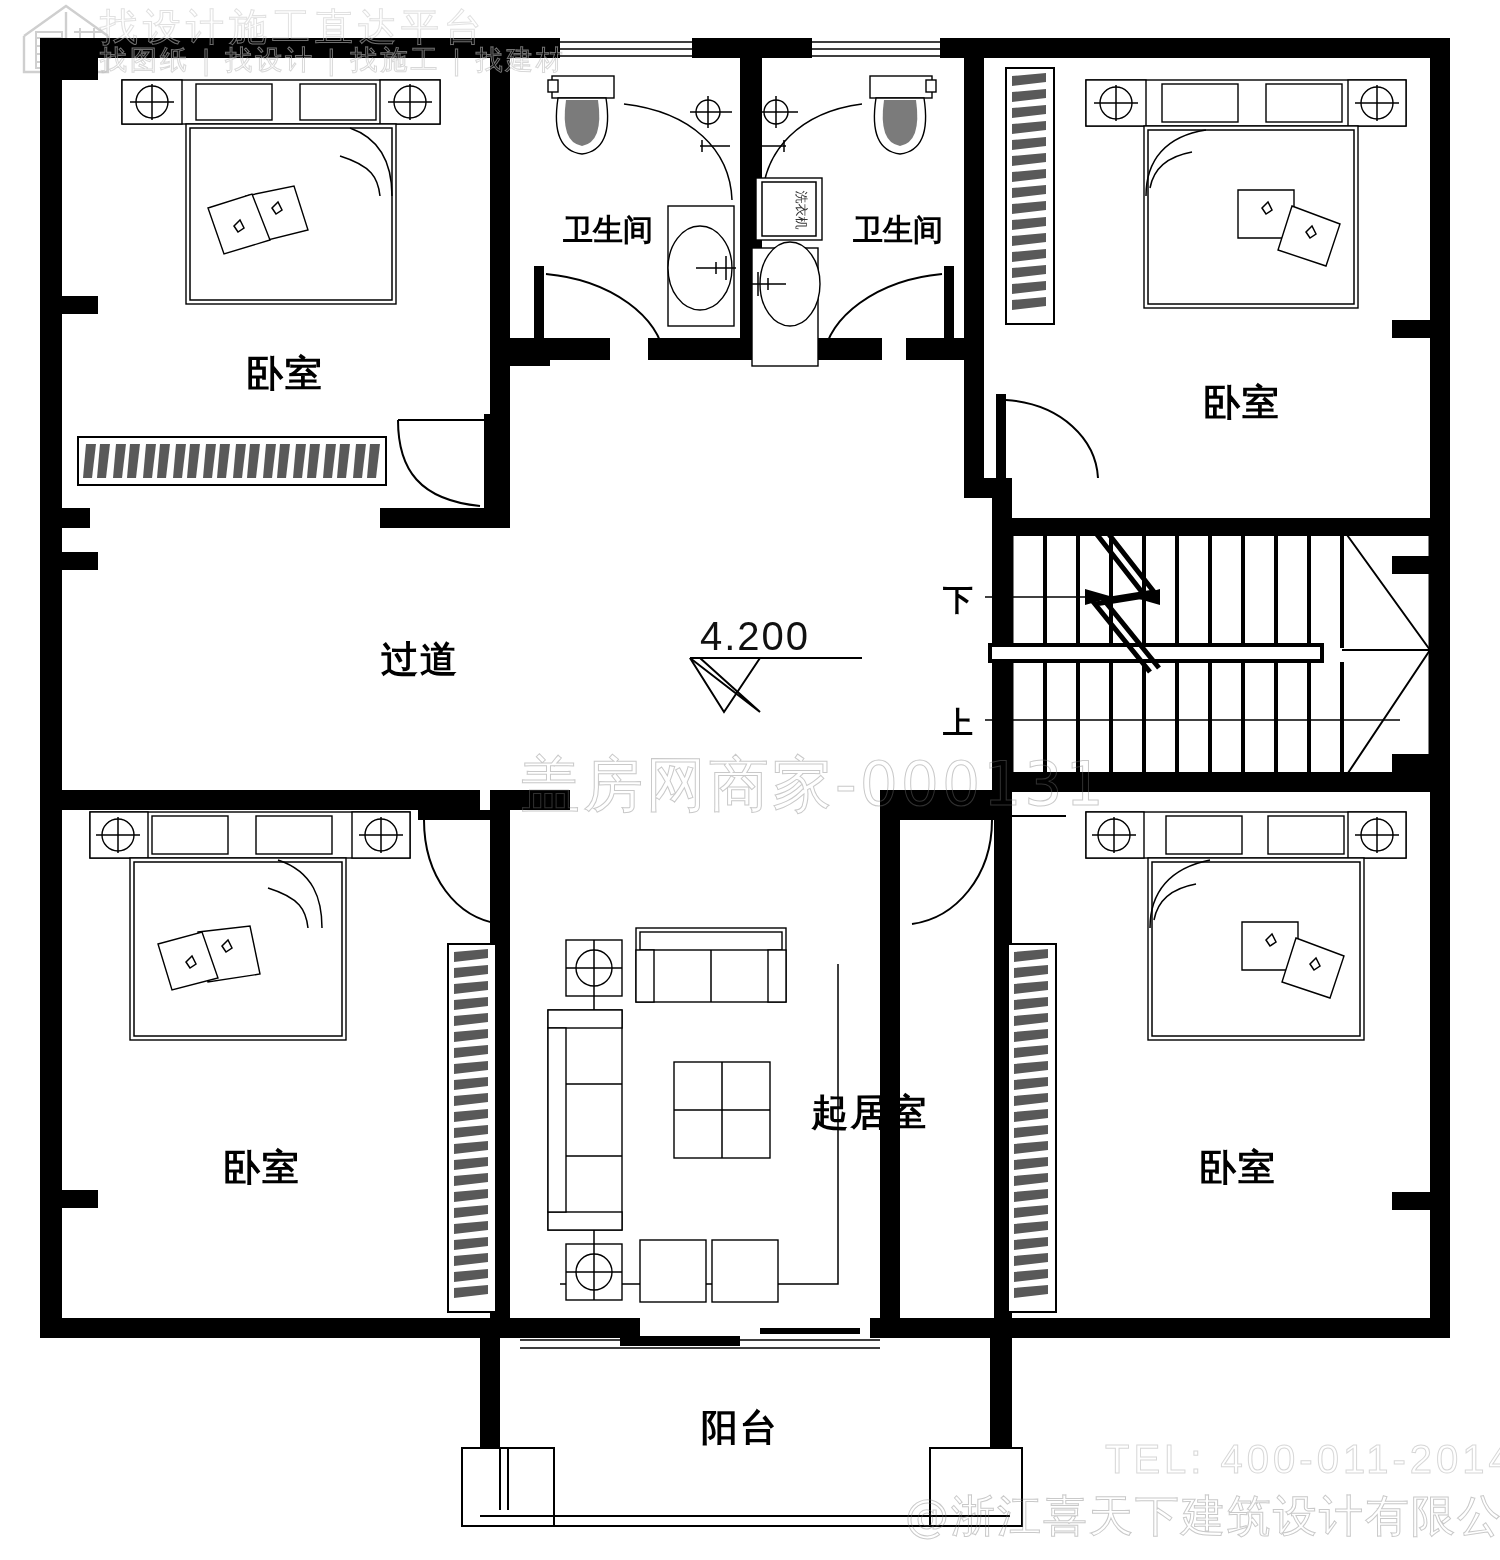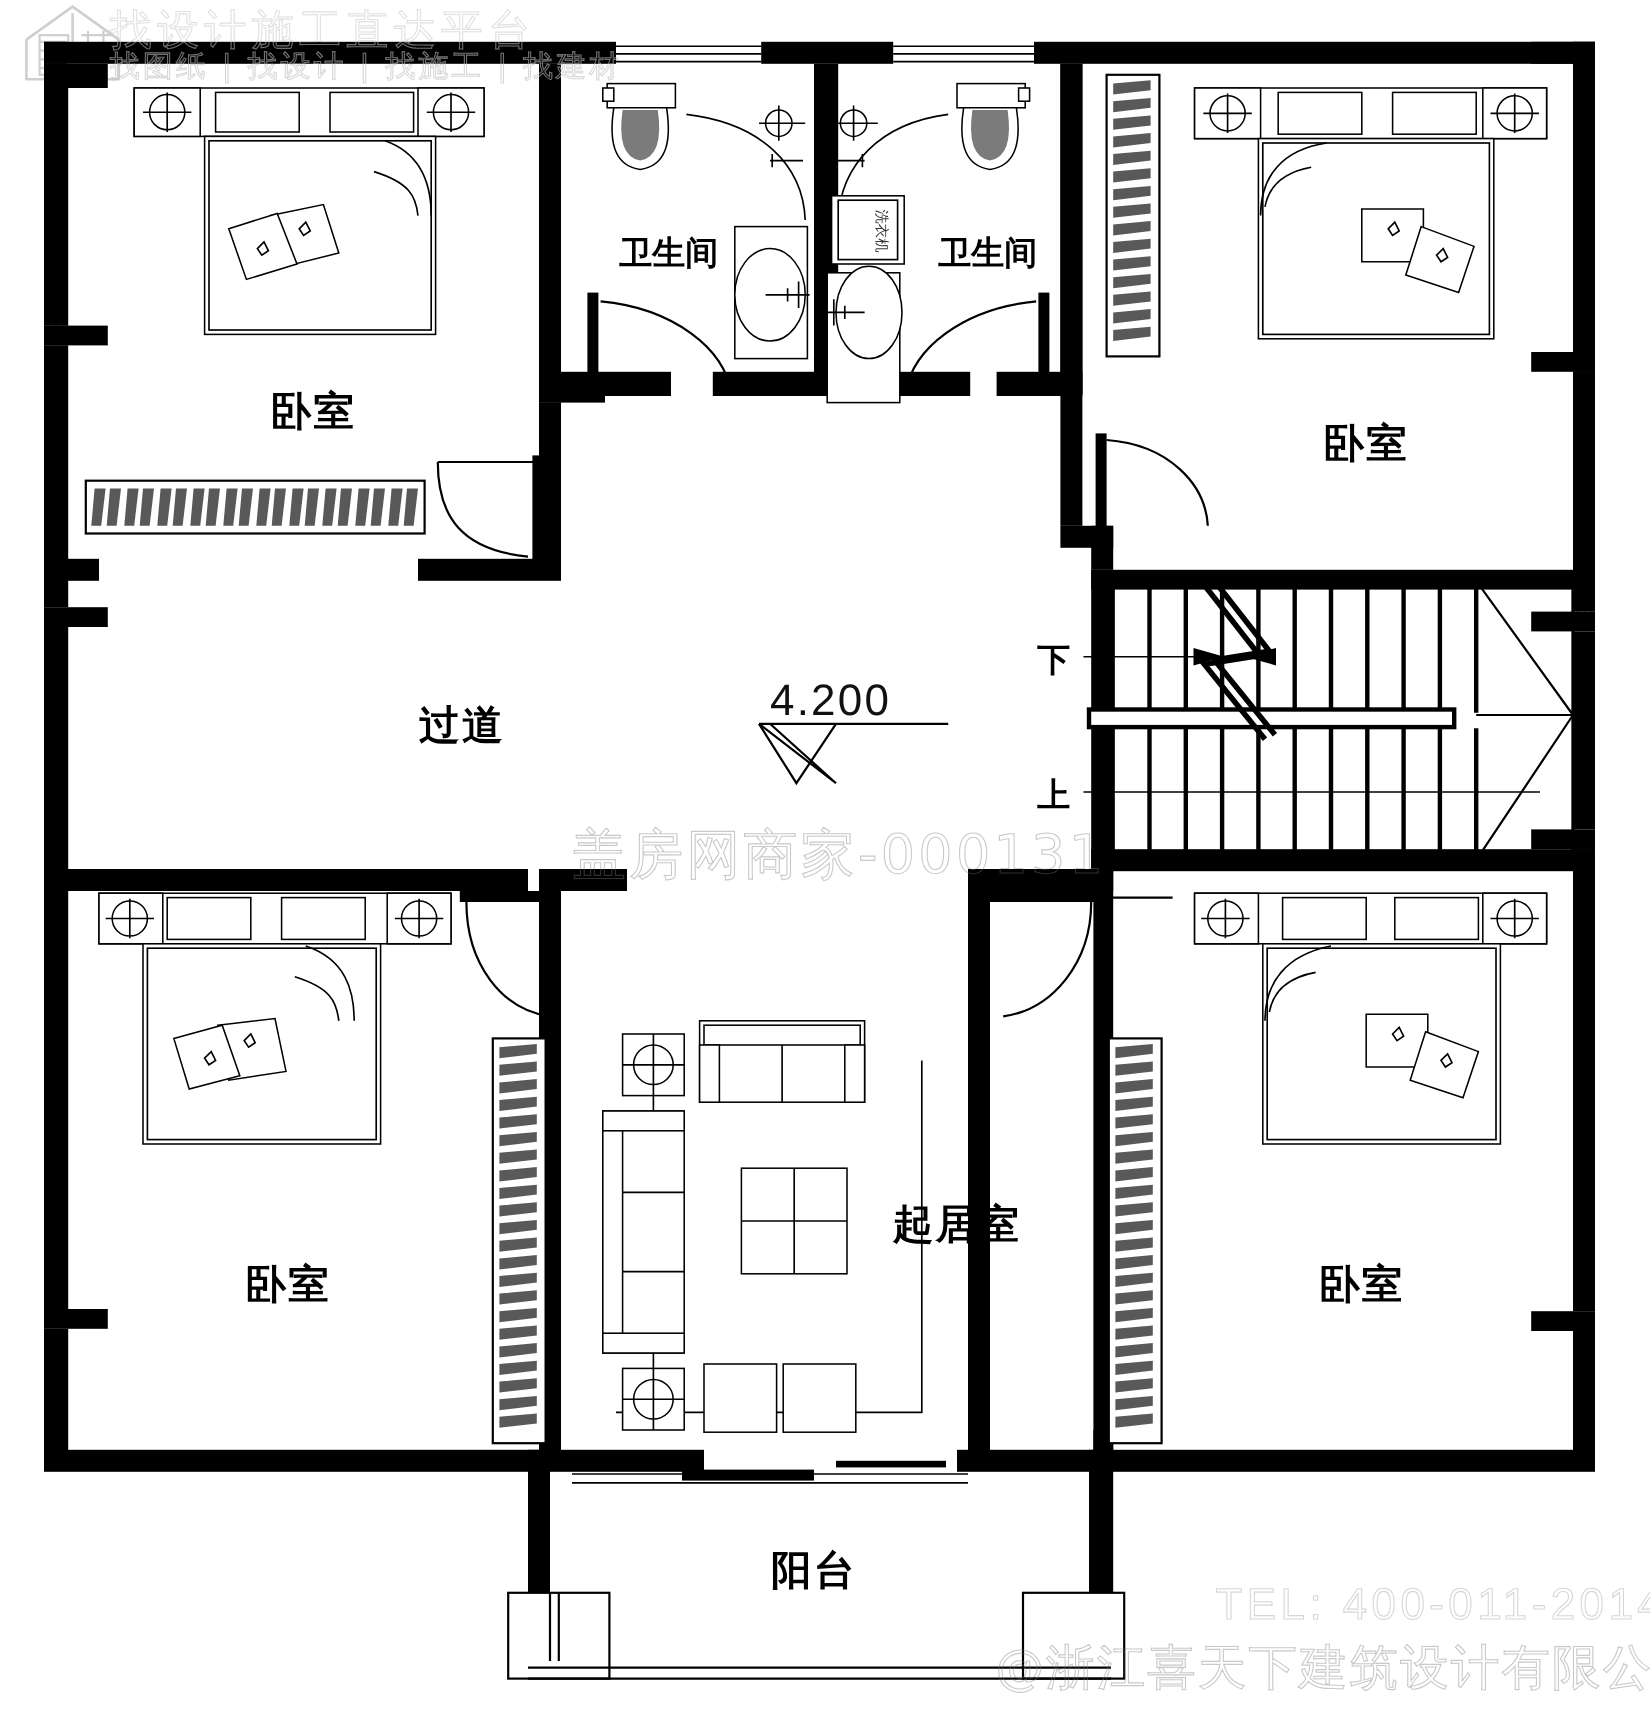--- a/index.html
+++ b/index.html
@@ -11,21 +11,21 @@
   .thin1{fill:none;stroke:#000;stroke-width:1.5;}
   .furn{fill:#fff;stroke:#000;stroke-width:2;}
   .furn-l{fill:#fff;stroke:#000;stroke-width:1.4;}
   .hatch{fill:#595959;}
   .lbl{font-family:"DejaVu Sans","Liberation Sans",sans-serif;font-size:37px;fill:#000;font-weight:700;letter-spacing:2px;}
   .lbl-sm{font-family:"DejaVu Sans","Liberation Sans",sans-serif;font-size:30px;fill:#000;font-weight:700;}
   .lbl-xs{font-family:"DejaVu Sans","Liberation Sans",sans-serif;font-size:13px;fill:#333;}
   .elev{font-family:"Liberation Sans",sans-serif;font-size:40px;fill:#111;letter-spacing:2px;}
   .wm{position:absolute;pointer-events:none;white-space:nowrap;}
   .wm-txt{color:rgba(255,255,255,0.0);-webkit-text-stroke:1px rgba(120,120,120,0.40);font-family:"DejaVu Sans","Liberation Sans",sans-serif;}
-  .wm-center{left:520px;top:745px;font-size:49px;letter-spacing:3px;}
+  .wm-center{left:520px;top:745px;font-size:60px;letter-spacing:3px;}
   .wm-tel{left:1105px;top:1437px;font-size:40px;letter-spacing:4px;-webkit-text-stroke:1px rgba(150,150,150,0.38);font-family:"Liberation Sans",sans-serif;color:transparent;}
   .wm-corp{left:905px;top:1487px;font-size:44px;letter-spacing:2px;}
   .wm-top1{left:100px;top:2px;font-size:38px;letter-spacing:5px;-webkit-text-stroke:1px rgba(200,200,200,0.55);color:transparent;font-family:"DejaVu Sans",sans-serif;}
   .wm-top2{left:100px;top:42px;font-size:27px;letter-spacing:3px;-webkit-text-stroke:1px rgba(190,190,190,0.6);color:transparent;font-family:"DejaVu Sans",sans-serif;}
   .logo{position:absolute;left:18px;top:2px;width:96px;height:72px;}
 </style>
 </head>
 <body>
 
 <div id="stage">

